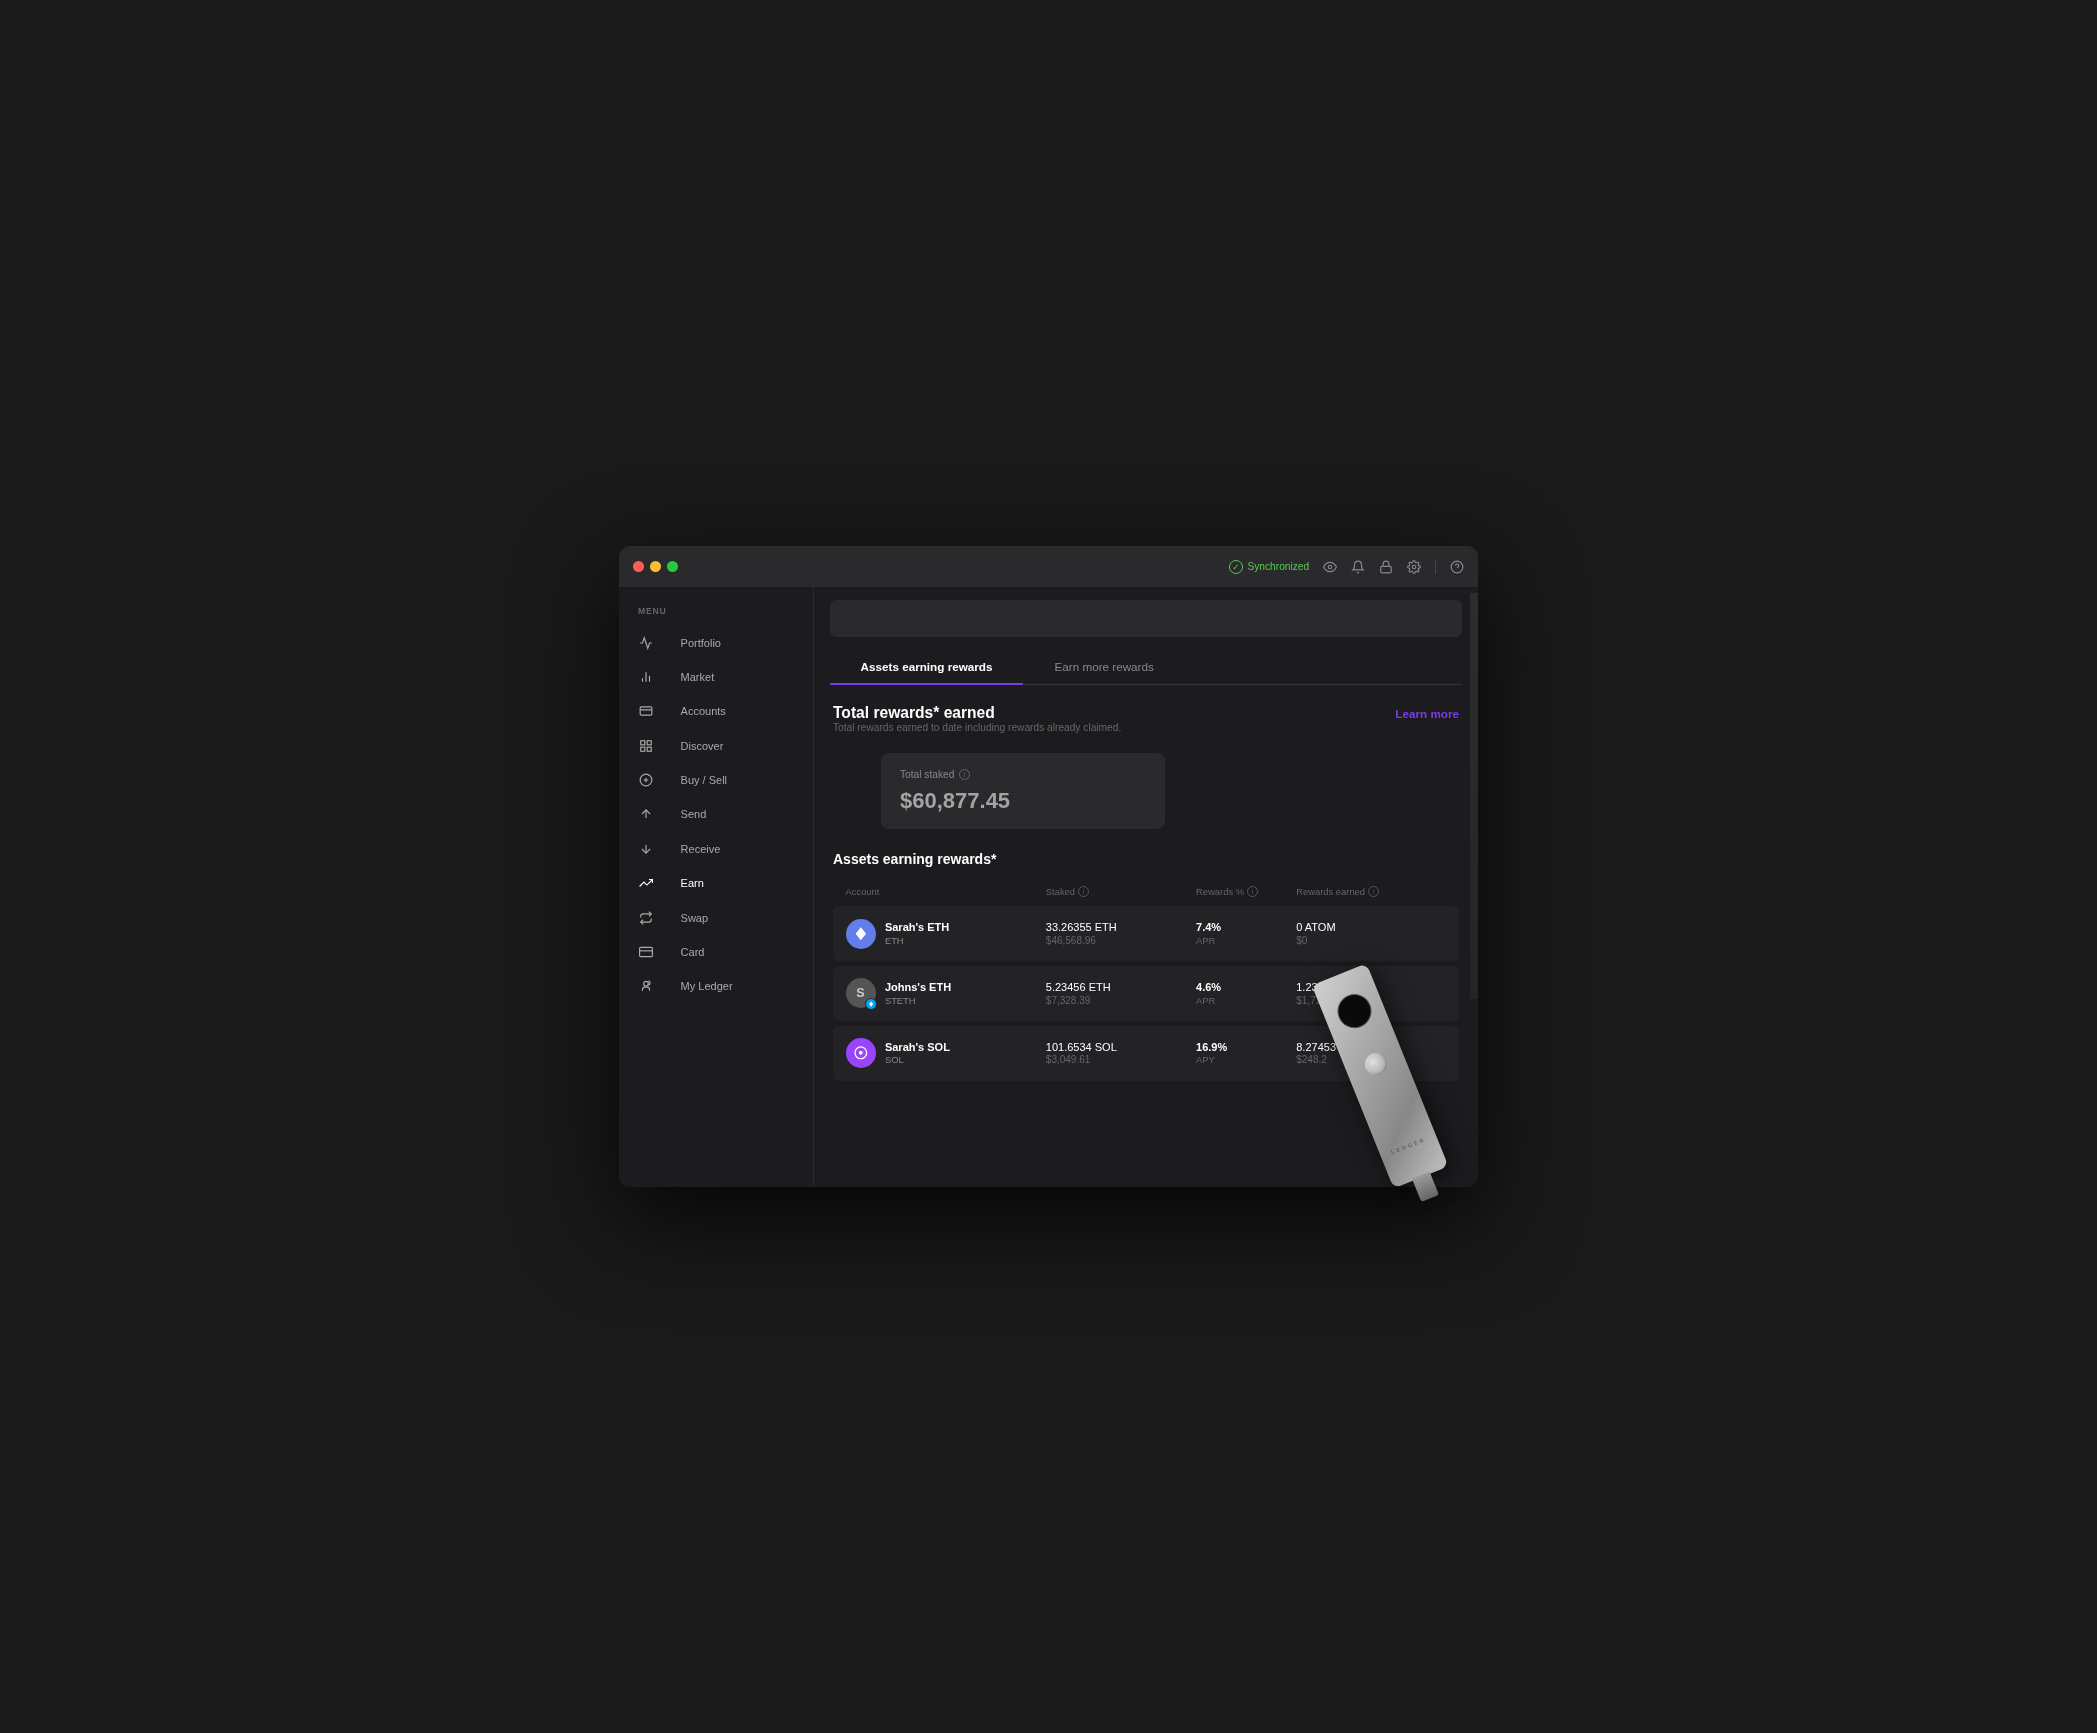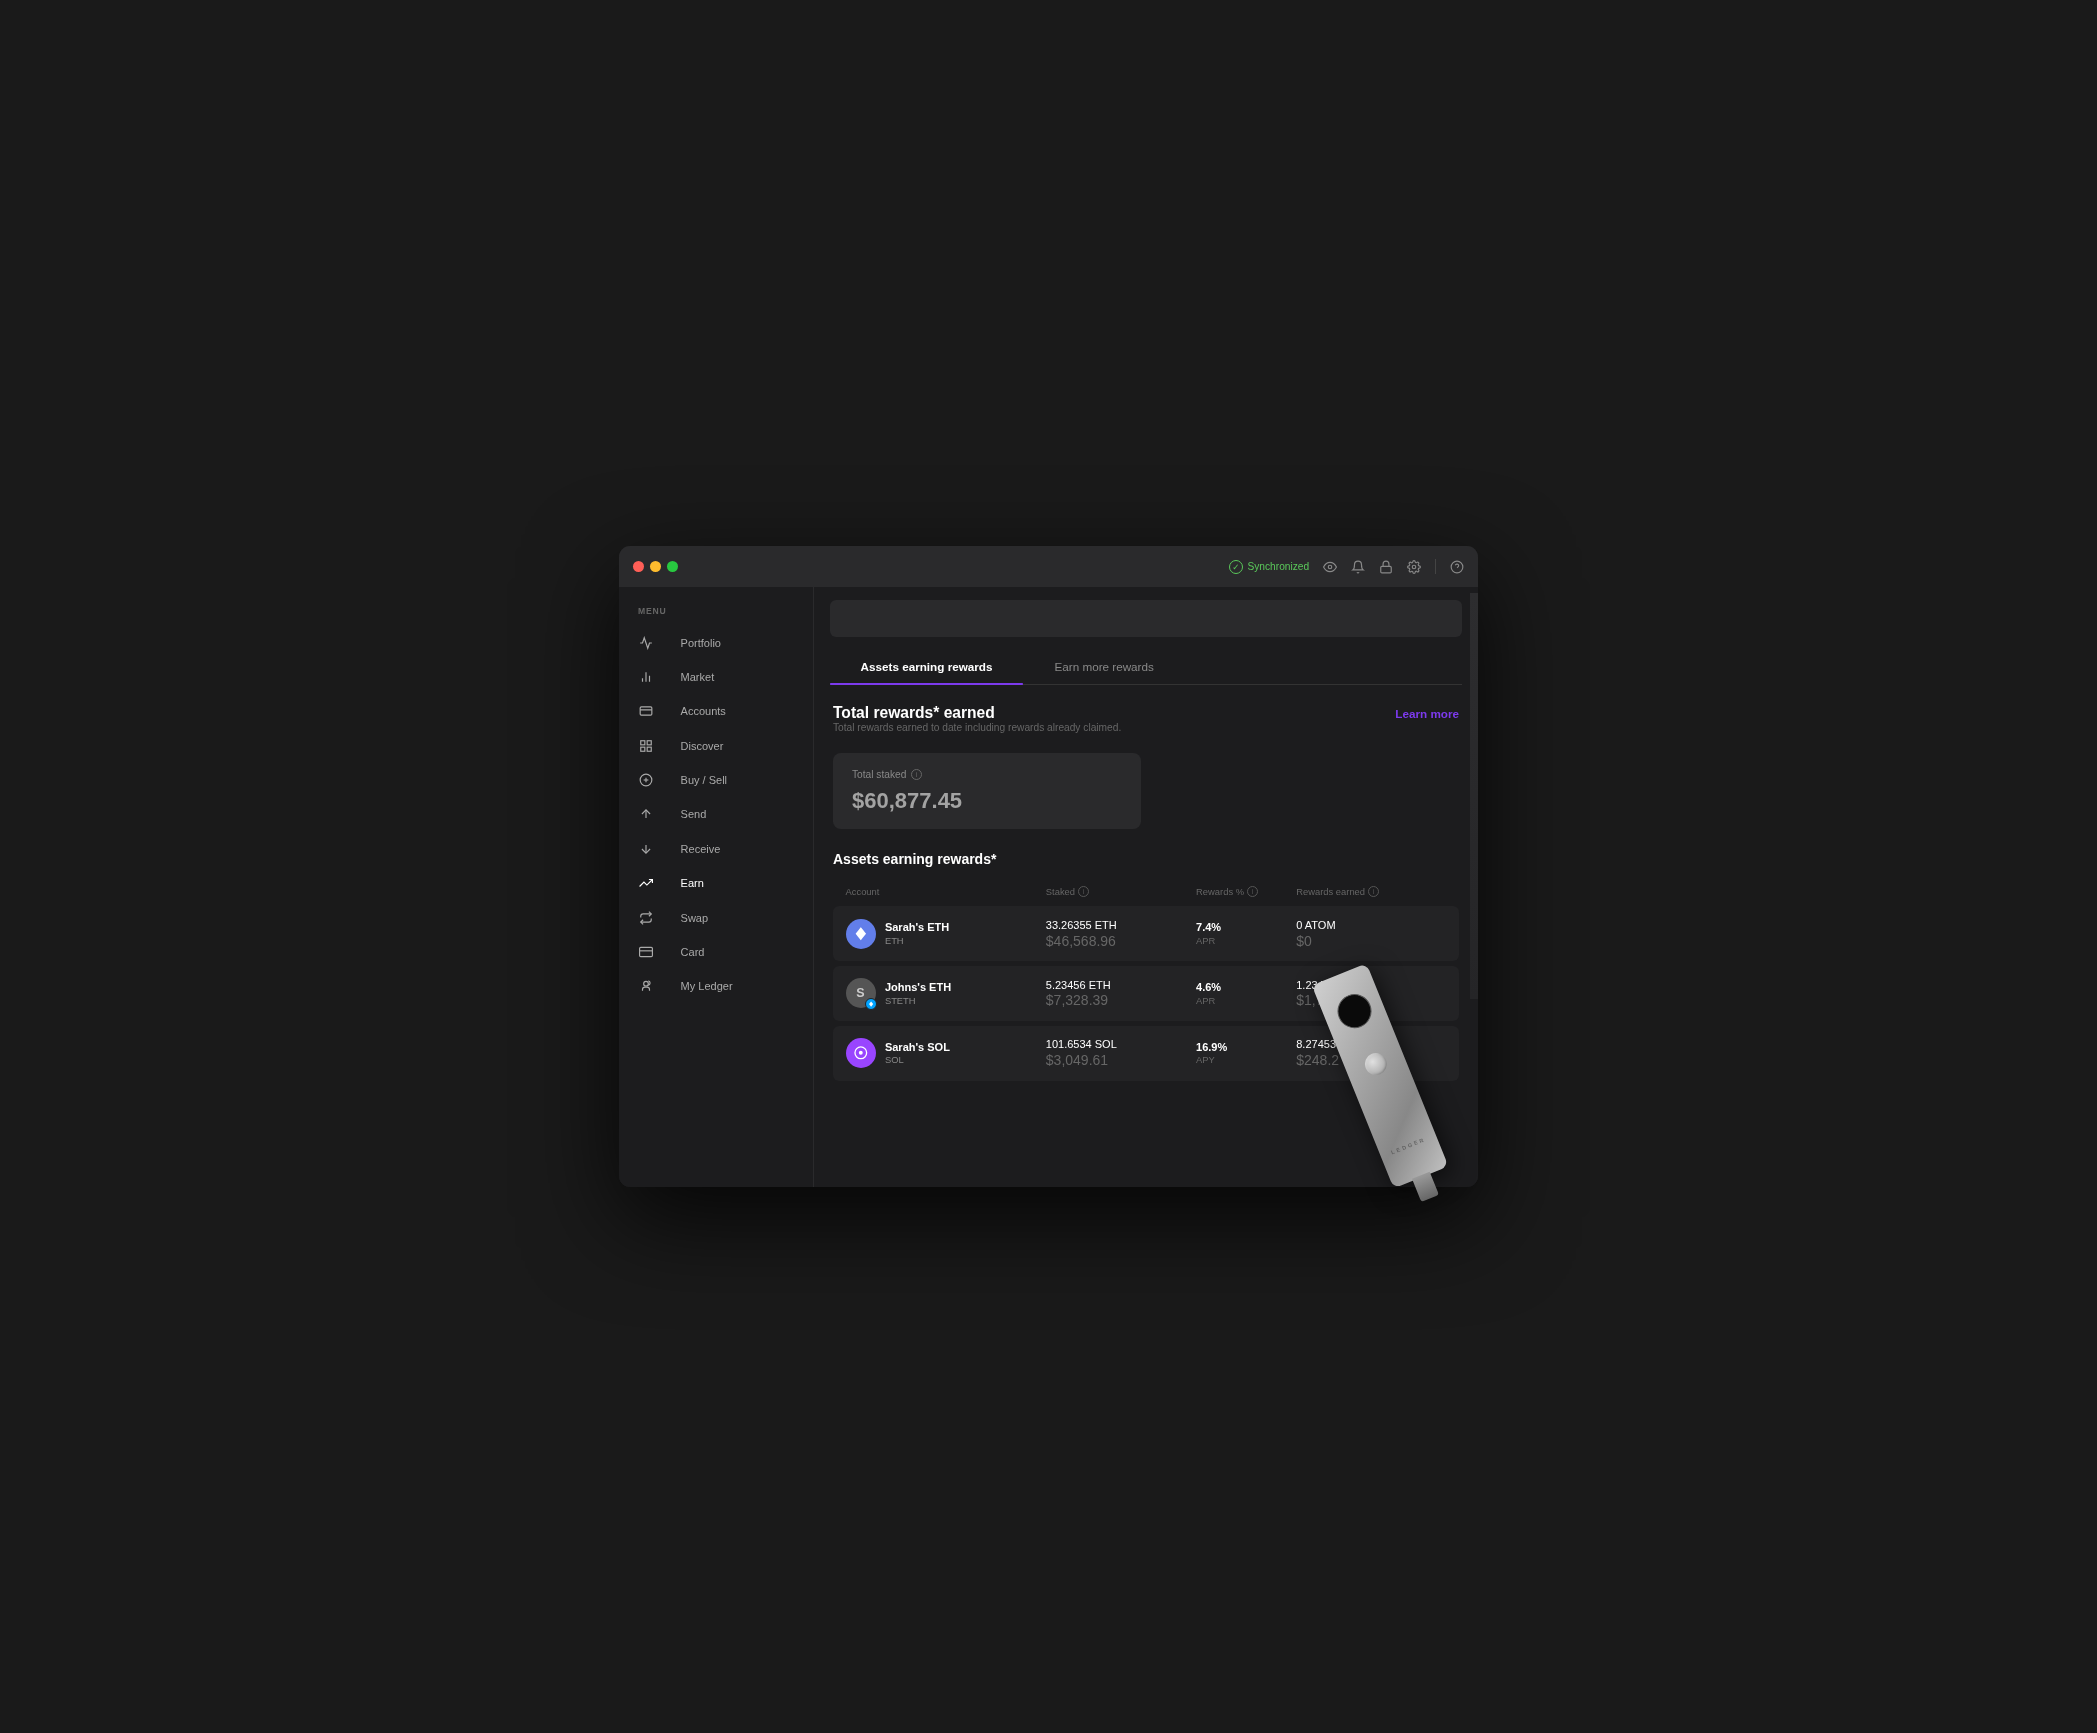--- a/index.html
+++ b/index.html
@@ -223,20 +223,21 @@
       font-size: 10.2px;
       color: #666;
       margin-bottom: 15.6px;
     }
 
     .stats-grid {
       display: grid;
       grid-template-columns: 1fr 1fr;
       gap: 9.4px;
       margin-bottom: 22px;
+      margin-left: 48px;
     }
 
     .stat-card {
       background: #2a2a2c;
       border-radius: 7.8px;
       padding: 15.6px 19px;
     }
 
     .stat-label {
       font-size: 10.2px;
@@ -342,21 +343,21 @@
       margin-top: 1.6px;
     }
 
     .cell-primary {
       font-size: 11px;
       font-weight: 500;
       color: #fff;
     }
 
     .cell-secondary {
-      font-size: 14px;
+      font-size: 10px;
       color: #666;
       margin-top: 1.6px;
     }
 
     .apr-value {
       font-size: 11px;
       font-weight: 600;
       color: #fff;
     }
 

